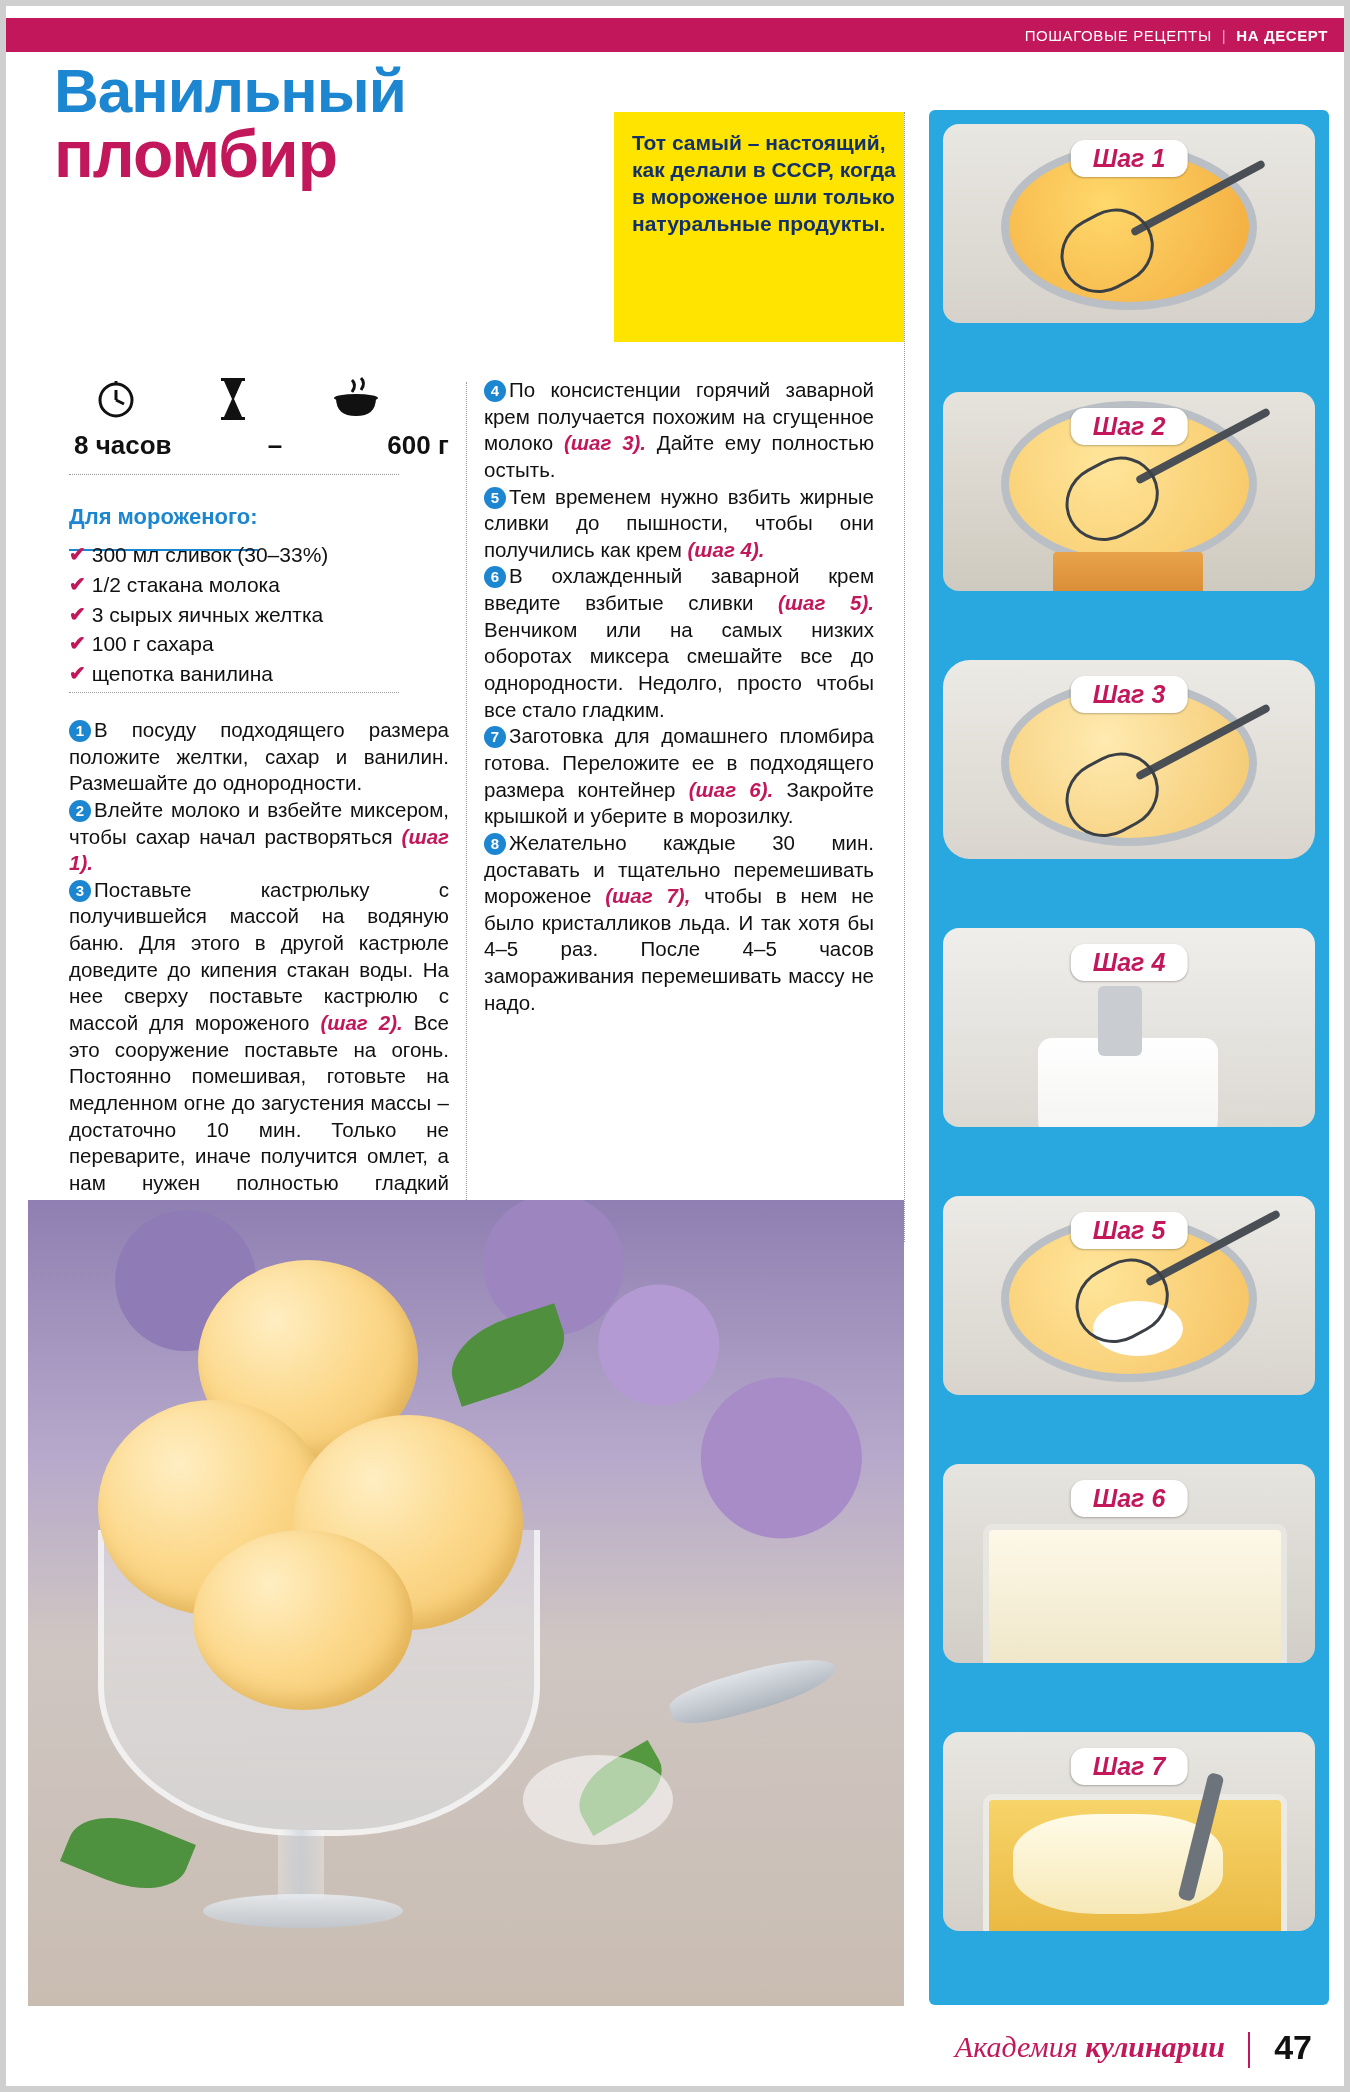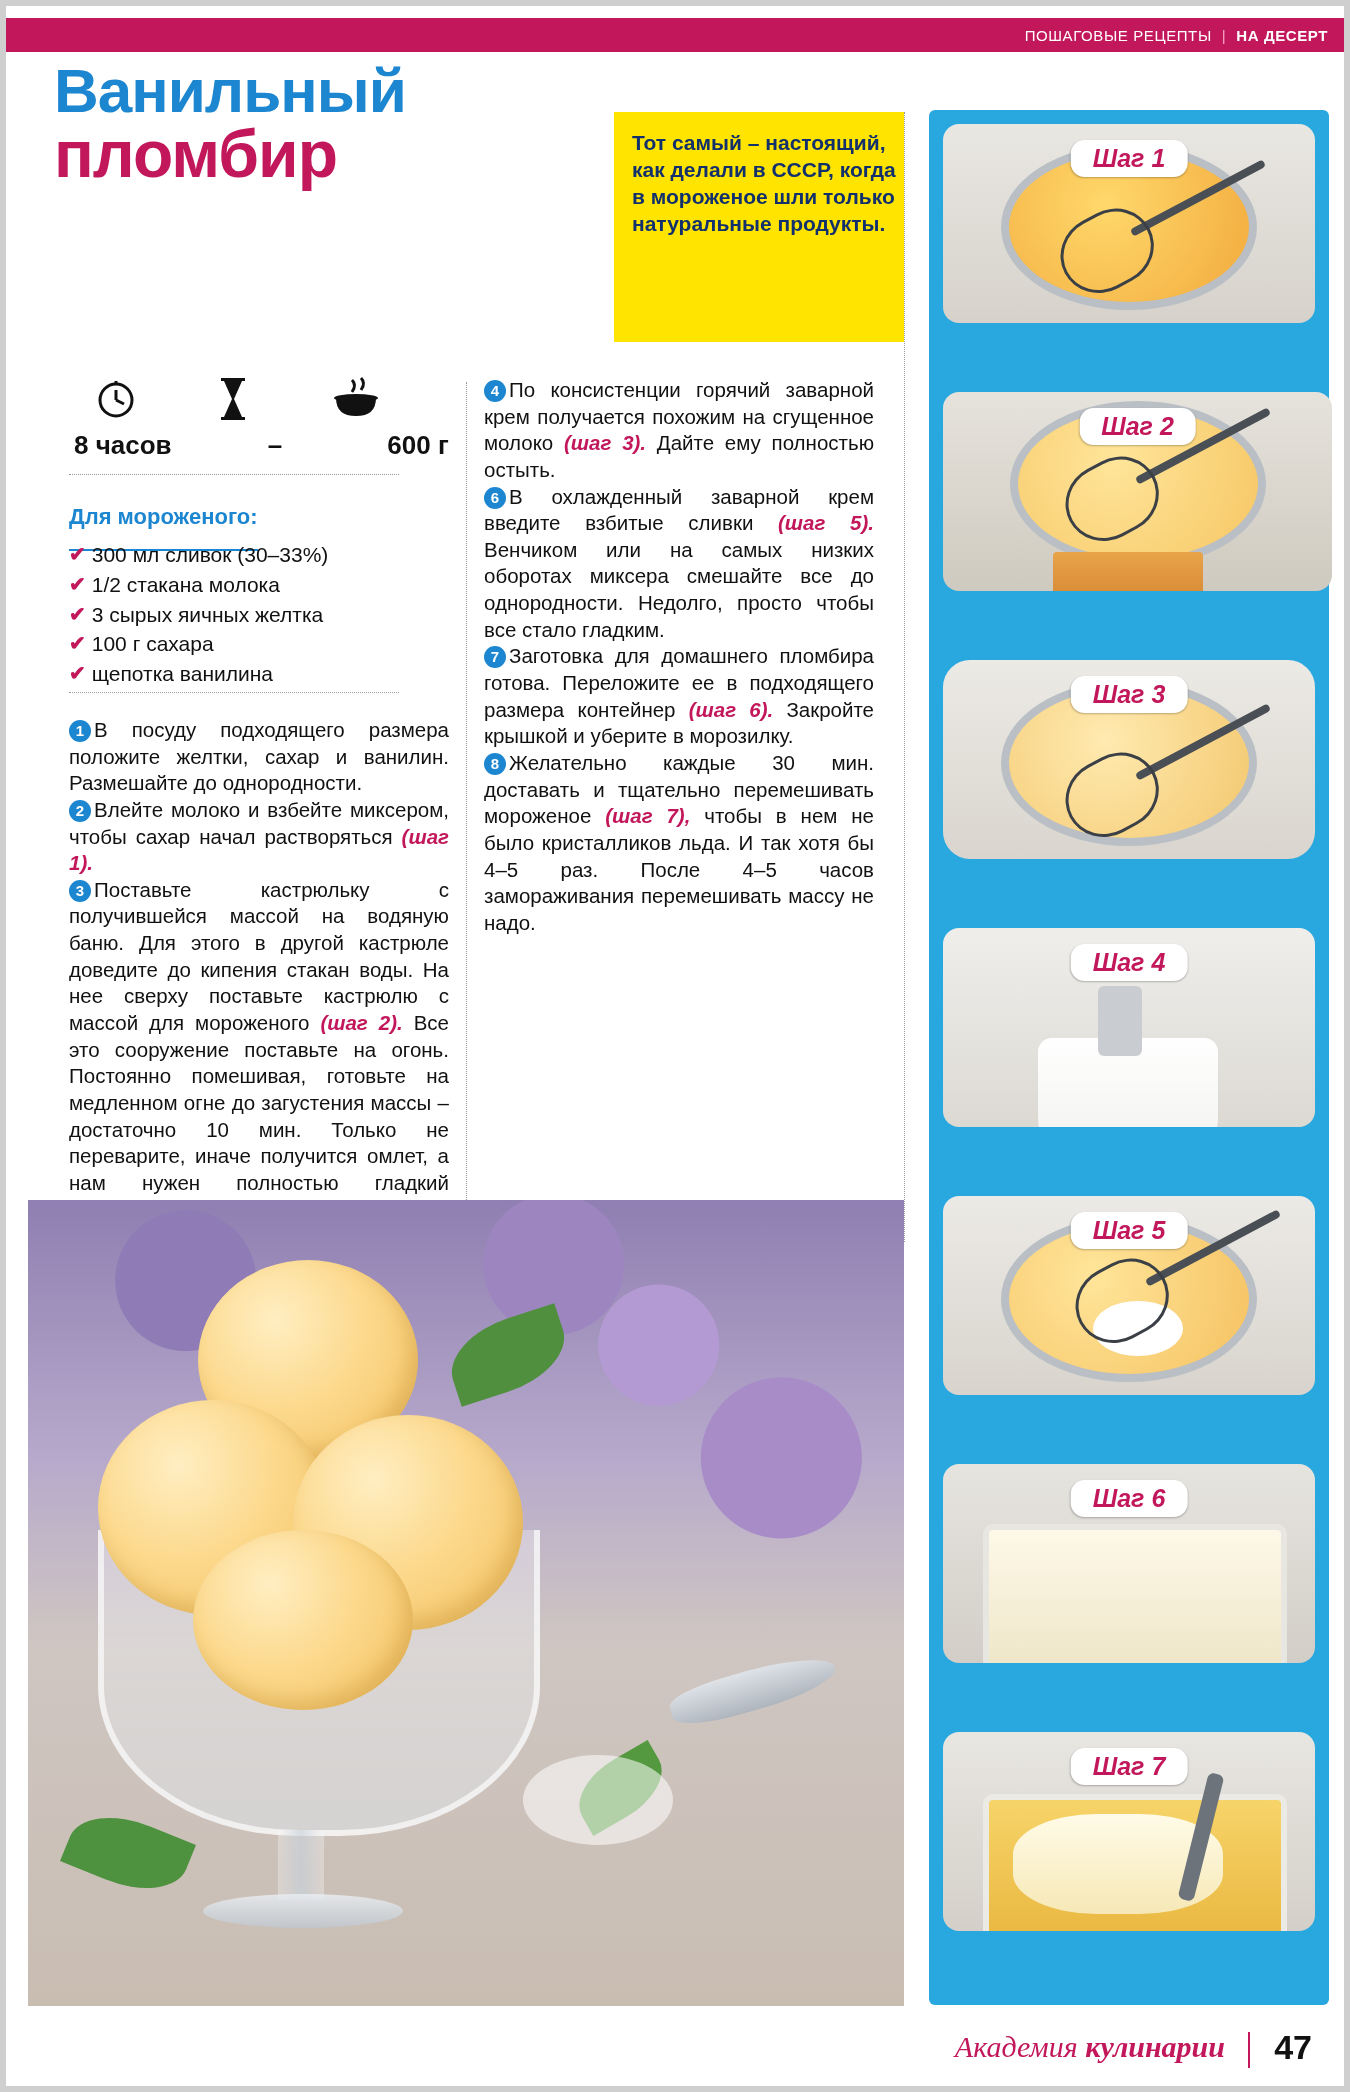--- a/index.html
+++ b/index.html
@@ -282,40 +282,43 @@
       <p>
         <span class="num">3</span><span>Поставьте кастрюльку с получившейся массой на водяную баню. Для этого в другой кастрюле доведите до кипения стакан воды. На нее сверху поставьте кастрюлю с массой для мороженого </span><span class="ref">(шаг 2).</span><span> Все это сооружение поставьте на огонь. Постоянно помешивая, готовьте на медленном огне до загустения массы – достаточно 10 мин. Только не переварите, иначе получится омлет, а нам нужен полностью гладкий заварной крем. Как только почувствуете, что масса начала густеть, сразу снимайте с водяной бани.</span>
       </p>
     </div>
 
     <div class="col-b body-txt">
       <p>
         <span class="num">4</span><span>По консистенции горячий заварной крем получается похожим на сгущенное молоко </span><span class="ref">(шаг 3).</span><span> Дайте ему полностью остыть.</span>
       </p>
       <p>
+        <span class="num">5</span><span>Тем временем нужно взбить жирные сливки до пышности, чтобы они получились как крем </span><span class="ref">(шаг 4).</span>
+      </p>
+      <p>
         <span class="num">6</span><span>В охлажденный заварной крем введите взбитые сливки </span><span class="ref">(шаг 5).</span><span> Венчиком или на самых низких оборотах миксера смешайте все до однородности. Недолго, просто чтобы все стало гладким.</span>
       </p>
       <p>
         <span class="num">7</span><span>Заготовка для домашнего пломбира готова. Переложите ее в подходящего размера контейнер </span><span class="ref">(шаг 6).</span><span> Закройте крышкой и уберите в морозилку.</span>
       </p>
       <p>
         <span class="num">8</span><span>Желательно каждые 30 мин. доставать и тщательно перемешивать мороженое </span><span class="ref">(шаг 7),</span><span> чтобы в нем не было кристалликов льда. И так хотя бы 4–5 раз. После 4–5 часов замораживания перемешивать массу не надо.</span>
       </p>
     </div>
 
     <div class="strip">
 
       <div class="step" style="top:14px;">
         <div class="ph" style="background:linear-gradient(180deg,#e9e7e2,#d6d2cb);"></div>
         <div class="bowl" style="background:radial-gradient(circle at 40% 35%, #ffd86b, #f2a93c);"></div>
         <div class="whisk" style="left:180px;top:70px;"></div>
         <div class="label">Шаг 1</div>
       </div>
 
-      <div class="step" style="top:282px;padding-left:17px;">
+      <div class="step" style="top:282px;">
         <div class="ph" style="background:linear-gradient(180deg,#e6e3dd,#cfcabf);"></div>
         <div class="bowl" style="top:46%;background:radial-gradient(circle at 40% 35%, #ffe59a, #f6c663);"></div>
         <div style="position:absolute;left:110px;top:160px;width:150px;height:70px;background:linear-gradient(180deg,#e8a44a,#d07c2a);border-radius:4px;"></div>
         <div class="whisk" style="left:185px;top:50px;"></div>
         <div class="label">Шаг 2</div>
       </div>
 
       <div class="step" style="top:550px;border-radius:27px;">
         <div class="ph" style="background:linear-gradient(180deg,#eceae5,#d9d5ce);"></div>
         <div class="bowl" style="background:radial-gradient(circle at 40% 35%, #ffeab0, #f3c76d);"></div>

